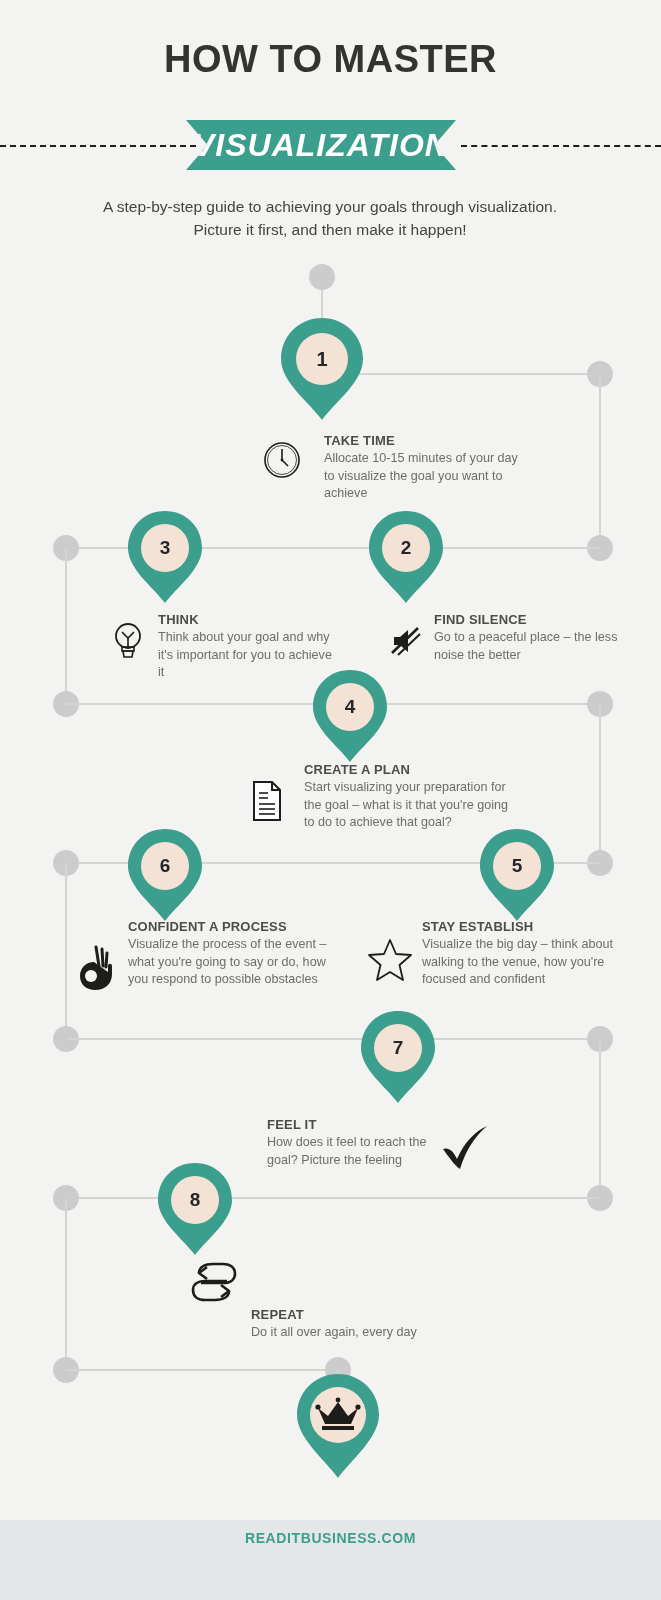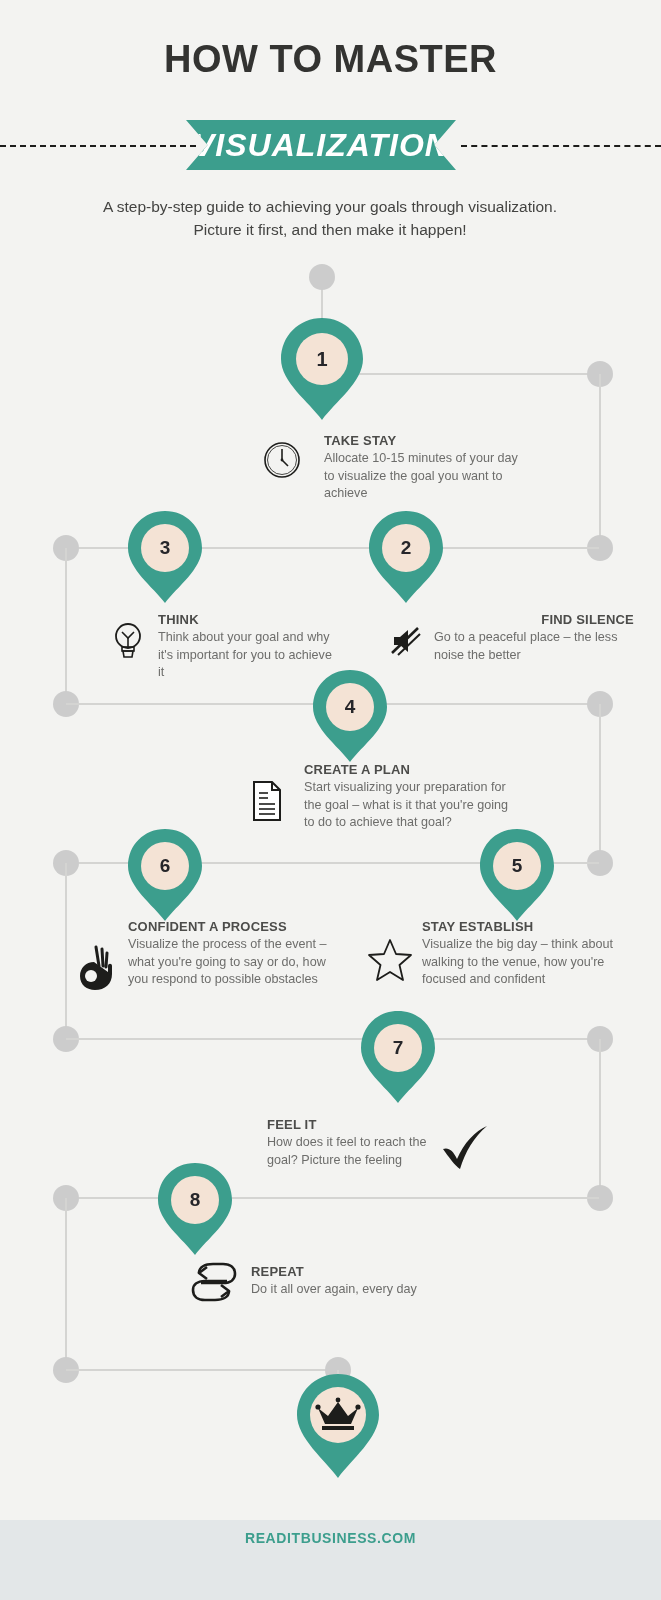--- a/index.html
+++ b/index.html
@@ -144,42 +144,42 @@
     <span class="ic" style="left:0;top:7px;">
       <svg width="40" height="40" viewBox="0 0 40 40">
         <circle cx="20" cy="20" r="17" fill="none" stroke="#1d1d1b" stroke-width="1.6"></circle>
         <circle cx="20" cy="20" r="14.5" fill="none" stroke="#1d1d1b" stroke-width="0.8"></circle>
         <line x1="20" y1="20" x2="20" y2="9" stroke="#1d1d1b" stroke-width="1.6"></line>
         <line x1="20" y1="20" x2="26" y2="26" stroke="#1d1d1b" stroke-width="1.6"></line>
         <circle cx="20" cy="20" r="1.4" fill="#1d1d1b"></circle>
       </svg>
     </span>
     <span class="txt" style="left:62px;top:0;width:200px;">
-      <span class="head" style="display:block;">TAKE STAY</span>
+      <span class="head" style="display:block;">TAKE TIME</span>
       <span class="body" style="display:block;">Allocate 10-15 minutes of your day to visualize the goal you want to achieve</span>
     </span>
   </div>
 
   <div class="pin small" style="left:367px;top:497px;">
     <svg width="78" height="96" viewBox="0 0 78 96">
       <path d="M39 2 C18 2 2 18 2 39 C2 60 27 78 39 94 C51 78 76 60 76 39 C76 18 60 2 39 2 Z" fill="#3c9e8d"></path>
       <circle cx="39" cy="39" r="24" fill="#f4e3d5"></circle>
     </svg>
     <div class="pin-num">2</div>
   </div>
   <div class="step" style="left:388px;top:600px;width:250px;height:60px;">
     <span class="ic" style="left:0;top:12px;">
       <svg width="34" height="34" viewBox="0 0 34 34">
         <path d="M6 13 L12 13 L20 6 L20 28 L12 21 L6 21 Z" fill="#1d1d1b"></path>
         <line x1="4" y1="29" x2="30" y2="4" stroke="#1d1d1b" stroke-width="2.6"></line>
         <line x1="10" y1="31" x2="32" y2="10" stroke="#1d1d1b" stroke-width="2"></line>
       </svg>
     </span>
     <span class="txt" style="left:46px;top:0;width:200px;">
-      <span class="head" style="display:block;text-align:right;">FIND SILENCE</span>
+      <span class="head" style="display:block;">FIND SILENCE</span>
       <span class="body" style="display:block;">Go to a peaceful place – the less noise the better</span>
     </span>
   </div>
 
   <div class="pin small" style="left:126px;top:497px;">
     <svg width="78" height="96" viewBox="0 0 78 96">
       <path d="M39 2 C18 2 2 18 2 39 C2 60 27 78 39 94 C51 78 76 60 76 39 C76 18 60 2 39 2 Z" fill="#3c9e8d"></path>
       <circle cx="39" cy="39" r="24" fill="#f4e3d5"></circle>
     </svg>
     <div class="pin-num">3</div>
@@ -294,21 +294,21 @@
   <div class="step" style="left:185px;top:1247px;width:240px;height:56px;">
     <span class="ic" style="left:0;top:0;">
       <svg width="56" height="44" viewBox="0 0 56 44">
         <path d="M14 14 C14 8 20 5 28 5 L38 5 C46 5 50 9 50 15 C50 20 46 24 38 24 L16 24" fill="none" stroke="#1d1d1b" stroke-width="2.6"></path>
         <path d="M22 8 L14 14 L22 20" fill="none" stroke="#1d1d1b" stroke-width="2.6" stroke-linejoin="round"></path>
         <path d="M44 32 C44 38 38 41 30 41 L20 41 C12 41 8 37 8 31 C8 26 12 22 20 22 L42 22" fill="none" stroke="#1d1d1b" stroke-width="2.6"></path>
         <path d="M36 26 L44 32 L36 38" fill="none" stroke="#1d1d1b" stroke-width="2.6" stroke-linejoin="round"></path>
       </svg>
     </span>
     <span class="txt" style="left:66px;top:5px;width:170px;">
-      <span class="head" style="display:block;">REPEAT</span>
+      <span class="head" style="display:block;margin-top:43px;">REPEAT</span>
       <span class="body" style="display:block;">Do it all over again, every day</span>
     </span>
   </div>
 
   <div class="pin" style="left:295px;top:1360px;width:86px;height:108px;">
     <svg width="86" height="108" viewBox="0 0 86 108">
       <path d="M43 2 C20 2 2 20 2 43 C2 66 30 88 43 106 C56 88 84 66 84 43 C84 20 66 2 43 2 Z" fill="#3c9e8d"></path>
       <circle cx="43" cy="43" r="28" fill="#f4e3d5"></circle>
     </svg>
     <span style="position:absolute;left:19px;top:24px;">

